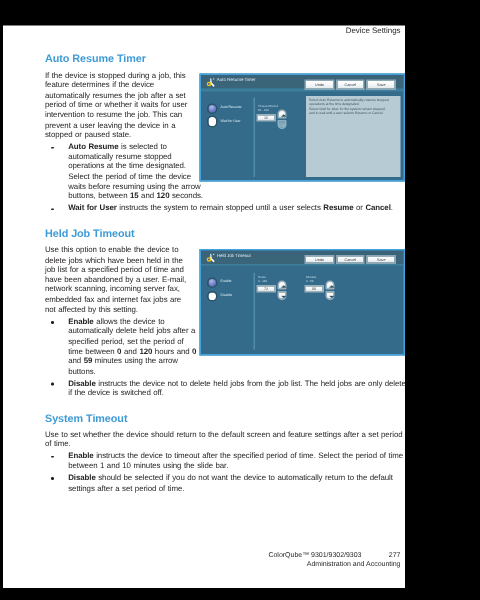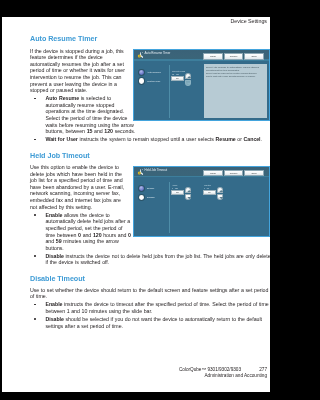--- a/index.html
+++ b/index.html
@@ -94,21 +94,21 @@
       <div class="bul" style="left: 4.3px; top: 197px;"></div>
       <div class="ln" style="left: 15.5px; top: 195.75px;"><b>Enable</b> allows the device to</div>
       <div class="ln" style="left: 15.5px; top: 202.35px;">automatically delete held jobs after a</div>
       <div class="ln" style="left: 15.5px; top: 208.95px;">specified period, set the period of</div>
       <div class="ln" style="left: 15.5px; top: 215.55px;">time between <b>0</b> and <b>120</b> hours and <b>0</b></div>
       <div class="ln" style="left: 15.5px; top: 222.15px;">and <b>59</b> minutes using the arrow</div>
       <div class="ln" style="left: 15.5px; top: 228.75px;">buttons.</div>
       <div class="bul" style="left: 4.3px; top: 238px;"></div>
       <div class="ln" style="left: 15.5px; top: 236.75px;"><b>Disable</b> instructs the device not to delete held jobs from the job list. The held jobs are only deleted</div>
       <div class="ln" style="left: 15.5px; top: 243.35px;">if the device is switched off.</div>
-      <div class="h2" style="left: 0px; top: 257.5px;">Disable Timeout</div>
+      <div class="h2" style="left: 0px; top: 257.5px;">System Timeout</div>
       <div class="ln" style="left: 0px; top: 270.65px;">Use to set whether the device should return to the default screen and feature settings after a set period</div>
       <div class="ln" style="left: 0px; top: 277.25px;">of time.</div>
       <div class="bul" style="left: 4.3px; top: 286.6px;"></div>
       <div class="ln" style="left: 15.5px; top: 285.35px;"><b>Enable</b> instructs the device to timeout after the specified period of time. Select the period of time</div>
       <div class="ln" style="left: 15.5px; top: 291.95px;">between 1 and 10 minutes using the slide bar.</div>
       <div class="bul" style="left: 4.3px; top: 301.2px;"></div>
       <div class="ln" style="left: 15.5px; top: 299.95px;"><b>Disable</b> should be selected if you do not want the device to automatically return to the default</div>
       <div class="ln" style="left: 15.5px; top: 306.55px;">settings after a set period of time.</div>
     </div>
   <div id="figs">

